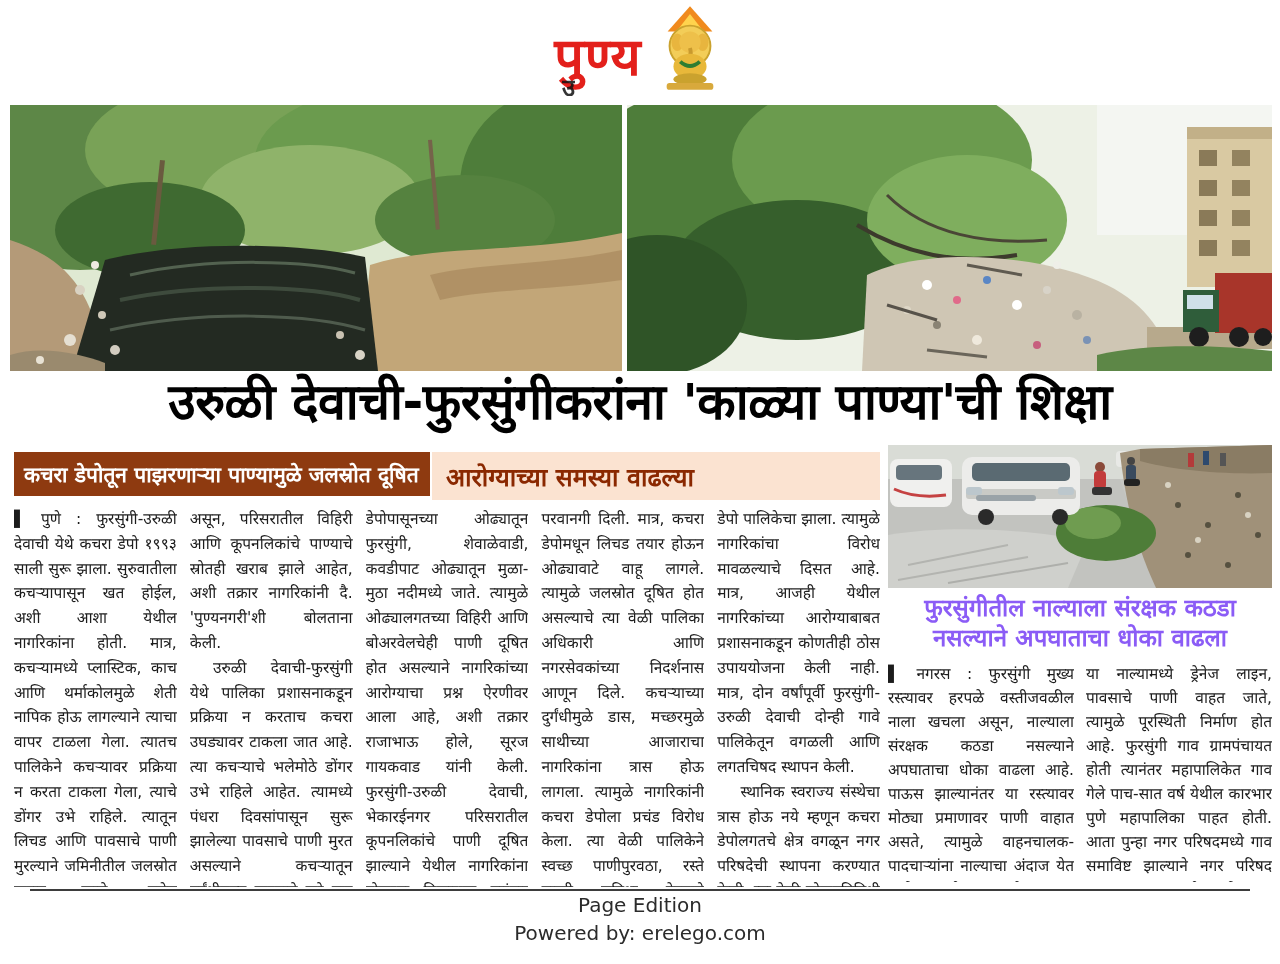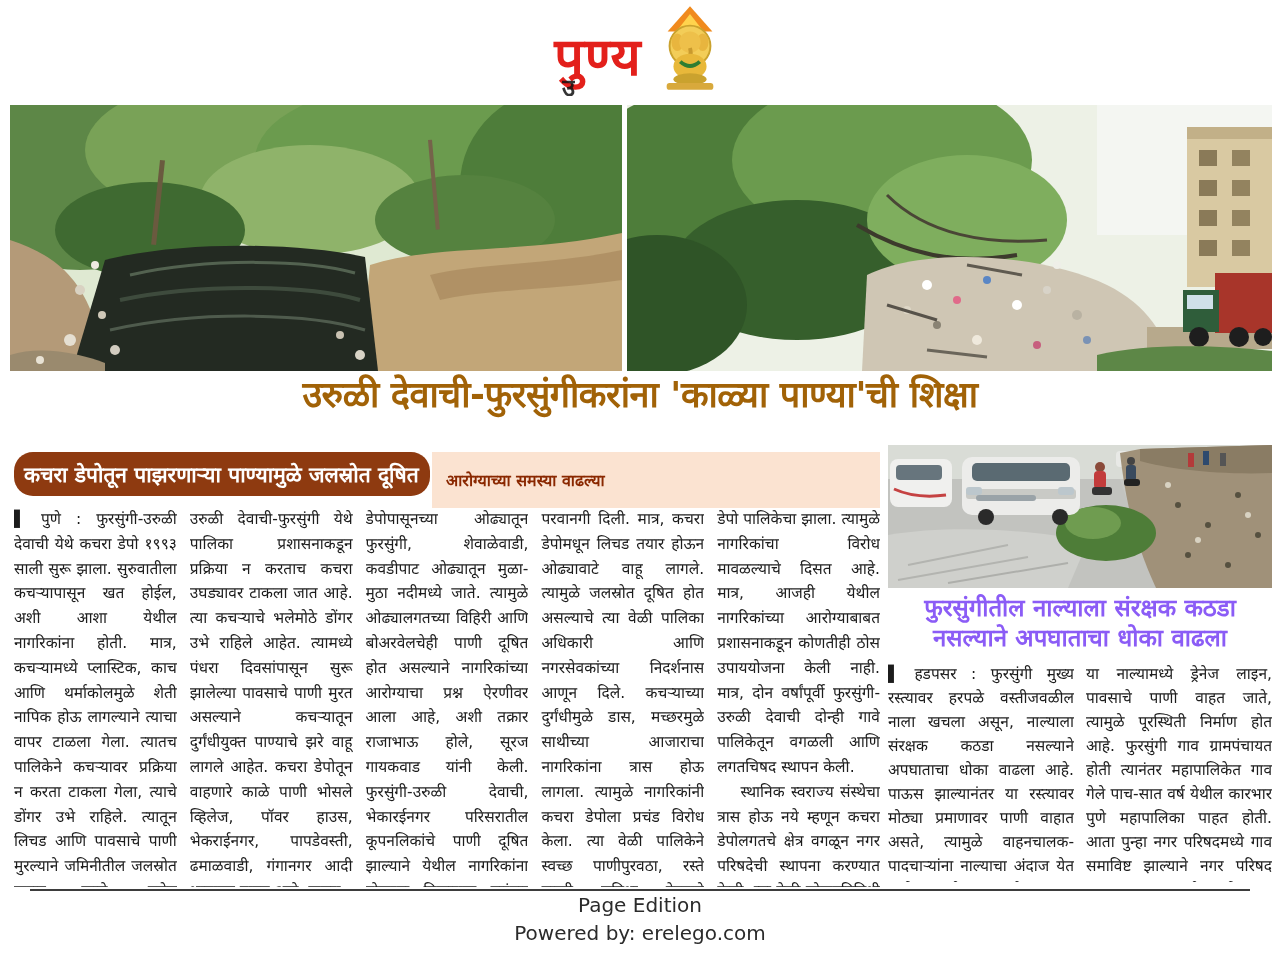--- a/index.html
+++ b/index.html
@@ -22,33 +22,33 @@
     position:absolute; top:70px; left:562px; height:26px; overflow:hidden;
     font-size:24px; font-weight:900; color:#111; opacity:.85;
   }
   
   .photo-left { position:absolute; left:10px; top:105px; width:612px; height:266px; }
   .photo-right { position:absolute; left:627px; top:105px; width:645px; height:266px; }
   .photo-left svg, .photo-right svg, .sidebar-photo svg { display:block; width:100%; height:100%; }
   
   .headline {
     position:absolute; left:0; top:374px; width:100%; text-align:center;
-    font-size:36px; font-weight:900; color:#a16207; line-height:1.15;
+    font-size:50px; font-weight:900; color:#000000; line-height:1.15;
     letter-spacing:-0.5px;
   }
   
   .subhead-left {
     position:absolute; left:14px; top:452px; width:416px; height:44px;
     background:#8e3a10; color:#ffffff; display:flex; align-items:center;
-    padding:0 10px; font-size:21px; font-weight:700; white-space:nowrap; overflow:hidden;border-radius:19px;
+    padding:0 10px; font-size:21px; font-weight:700; white-space:nowrap; overflow:hidden;
   }
   .subhead-right {
-    position:absolute; left:432px; top:452px; width:448px; height:56px;
+    position:absolute; left:432px; top:452px; width:448px; height:48px;
     background:#fbe3d1; color:#8a2800; display:flex; align-items:center;
-    padding:0 14px; font-size:16px; font-weight:700; white-space:nowrap; overflow:hidden;
+    padding:0 14px; font-size:25px; font-weight:700; white-space:nowrap; overflow:hidden;
   }
   
   .columns {
     position:absolute; left:14px; top:507px; width:866px; height:380px;
     display:flex; gap:13px;
   }
   .col {
     flex:1; font-size:15.5px; line-height:1.6; text-align:justify;
     color:#1c1c1c; overflow:hidden;
   }
@@ -182,20 +182,21 @@
   <div class="headline">उरुळी देवाची-फुरसुंगीकरांना 'काळ्या पाण्या'ची शिक्षा</div>
 
   <div class="subhead-left">कचरा डेपोतून पाझरणाऱ्या पाण्यामुळे जलस्रोत दूषित</div>
   <div class="subhead-right">आरोग्याच्या समस्या वाढल्या</div>
 
   <div class="columns">
     <div class="col">
         <p class="para"><b>▌ पुणे : </b>फुरसुंगी-उरुळी देवाची येथे कचरा डेपो १९९३ साली सुरू झाला. सुरुवातीला कचऱ्यापासून खत होईल, अशी आशा येथील नागरिकांना होती. मात्र, कचऱ्यामध्ये प्लास्टिक, काच आणि थर्माकोलमुळे शेती नापिक होऊ लागल्याने त्याचा वापर टाळला गेला. त्यातच पालिकेने कचऱ्यावर प्रक्रिया न करता टाकला गेला, त्याचे डोंगर उभे राहिले. त्यातून लिचड आणि पावसाचे पाणी मुरल्याने जमिनीतील जलस्रोत खराब झाले. तसेच कचऱ्यातून वाहणाऱ्या लिचडमुळे 'काळ्या पाण्या'ची येथील नागरिकांना शिक्षा भोगावी लागत आहे. कचऱ्यामुळे लिचड तयार होत</p>
       </div>
     <div class="col">
+        <p class="para">असून, परिसरातील विहिरी आणि कूपनलिकांचे पाण्याचे स्रोतही खराब झाले आहेत, अशी तक्रार नागरिकांनी दै. 'पुण्यनगरी'शी बोलताना केली.</p>
         <p class="para">उरुळी देवाची-फुरसुंगी येथे पालिका प्रशासनाकडून प्रक्रिया न करताच कचरा उघड्यावर टाकला जात आहे. त्या कचऱ्याचे भलेमोठे डोंगर उभे राहिले आहेत. त्यामध्ये पंधरा दिवसांपासून सुरू झालेल्या पावसाचे पाणी मुरत असल्याने कचऱ्यातून दुर्गंधीयुक्त पाण्याचे झरे वाहू लागले आहेत. कचरा डेपोतून वाहणारे काळे पाणी भोसले व्हिलेज, पॉवर हाउस, भेकराईनगर, पापडेवस्ती, ढमाळवाडी, गंगानगर आदी भागातून वाहत आहे. कचरा</p>
       </div>
     <div class="col">
         <p class="para">डेपोपासूनच्या ओढ्यातून फुरसुंगी, शेवाळेवाडी, कवडीपाट ओढ्यातून मुळा-मुठा नदीमध्ये जाते. त्यामुळे ओढ्यालगतच्या विहिरी आणि बोअरवेलचेही पाणी दूषित होत असल्याने नागरिकांच्या आरोग्याचा प्रश्न ऐरणीवर आला आहे, अशी तक्रार राजाभाऊ होले, सूरज गायकवाड यांनी केली. फुरसुंगी-उरुळी देवाची, भेकारईनगर परिसरातील कूपनलिकांचे पाणी दूषित झाल्याने येथील नागरिकांना पोटाच्या विकाराचा वारंवार त्रास होत असल्याचे येथील नागरिकांनी सांगितले.</p>
       </div>
     <div class="col">
         <p class="para">परवानगी दिली. मात्र, कचरा डेपोमधून लिचड तयार होऊन ओढ्यावाटे वाहू लागले. त्यामुळे जलस्रोत दूषित होत असल्याचे त्या वेळी पालिका अधिकारी आणि नगरसेवकांच्या निदर्शनास आणून दिले. कचऱ्याच्या दुर्गंधीमुळे डास, मच्छरमुळे साथीच्या आजाराचा नागरिकांना त्रास होऊ लागला. त्यामुळे नागरिकांनी कचरा डेपोला प्रचंड विरोध केला. त्या वेळी पालिकेने स्वच्छ पाणीपुरवठा, रस्ते नागरी सुविधा देण्याचे आश्वासन दिले.</p>
       </div>
     <div class="col">
         <p class="para">डेपो पालिकेचा झाला. त्यामुळे नागरिकांचा विरोध मावळल्याचे दिसत आहे. मात्र, आजही येथील नागरिकांच्या आरोग्याबाबत प्रशासनाकडून कोणतीही ठोस उपाययोजना केली नाही. मात्र, दोन वर्षांपूर्वी फुरसुंगी-उरुळी देवाची दोन्ही गावे पालिकेतून वगळली आणि लगतचिषद स्थापन केली.</p>
@@ -246,21 +247,21 @@
         <rect x="238" y="20" width="10" height="16" rx="3" fill="#394a5e"></rect>
         <rect x="236" y="34" width="16" height="7" rx="3" fill="#222222"></rect>
         <rect x="300" y="8" width="6" height="14" fill="#b33a3a"></rect>
         <rect x="315" y="6" width="6" height="14" fill="#2e4a6e"></rect>
         <rect x="332" y="8" width="6" height="13" fill="#555555"></rect>
       </svg>
     </div>
     <div class="sidebar-caption">फुरसुंगीतील नाल्याला संरक्षक कठडा नसल्याने अपघाताचा धोका वाढला</div>
     <div class="sidebar-cols">
       <div class="sidebar-col">
-          <p class="para"><b>▌ हडपसर : </b>फुरसुंगी मुख्य रस्त्यावर हरपळे वस्तीजवळील नाला खचला असून, नाल्याला संरक्षक कठडा नसल्याने अपघाताचा धोका वाढला आहे. पाऊस झाल्यानंतर या रस्त्यावर मोठ्या प्रमाणावर पाणी वाहात असते, त्यामुळे वाहनचालक-पादचाऱ्यांना नाल्याचा अंदाज येत नाही, त्यामुळे प्रशासनाने नाल्याला कठडे बसवावेत.</p>
+          <p class="para"><b>▌ नगरस : </b>फुरसुंगी मुख्य रस्त्यावर हरपळे वस्तीजवळील नाला खचला असून, नाल्याला संरक्षक कठडा नसल्याने अपघाताचा धोका वाढला आहे. पाऊस झाल्यानंतर या रस्त्यावर मोठ्या प्रमाणावर पाणी वाहात असते, त्यामुळे वाहनचालक-पादचाऱ्यांना नाल्याचा अंदाज येत नाही, त्यामुळे प्रशासनाने नाल्याला कठडे बसवावेत.</p>
         </div>
       <div class="sidebar-col">
           <p class="para">या नाल्यामध्ये ड्रेनेज लाइन, पावसाचे पाणी वाहत जाते, त्यामुळे पूरस्थिती निर्माण होत आहे. फुरसुंगी गाव ग्रामपंचायत होती त्यानंतर महापालिकेत गाव गेले पाच-सात वर्ष येथील कारभार पुणे महापालिका पाहत होती. आता पुन्हा नगर परिषदमध्ये गाव समाविष्ट झाल्याने नगर परिषद फक्त नावालाच आहे, अशी तक्रार नागरिकांनी केली.</p>
         </div>
     </div>
   </div>
 
   <div class="rule"></div>
   <div class="footer">
     <div>Page Edition</div>

